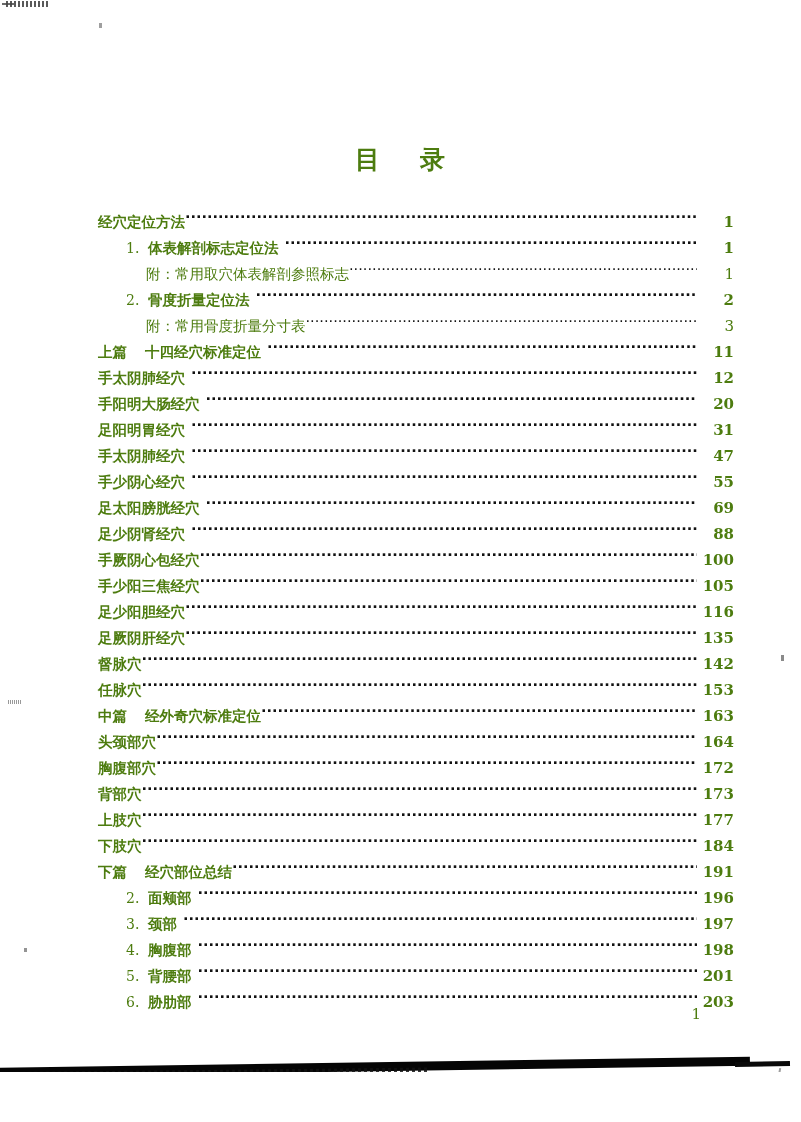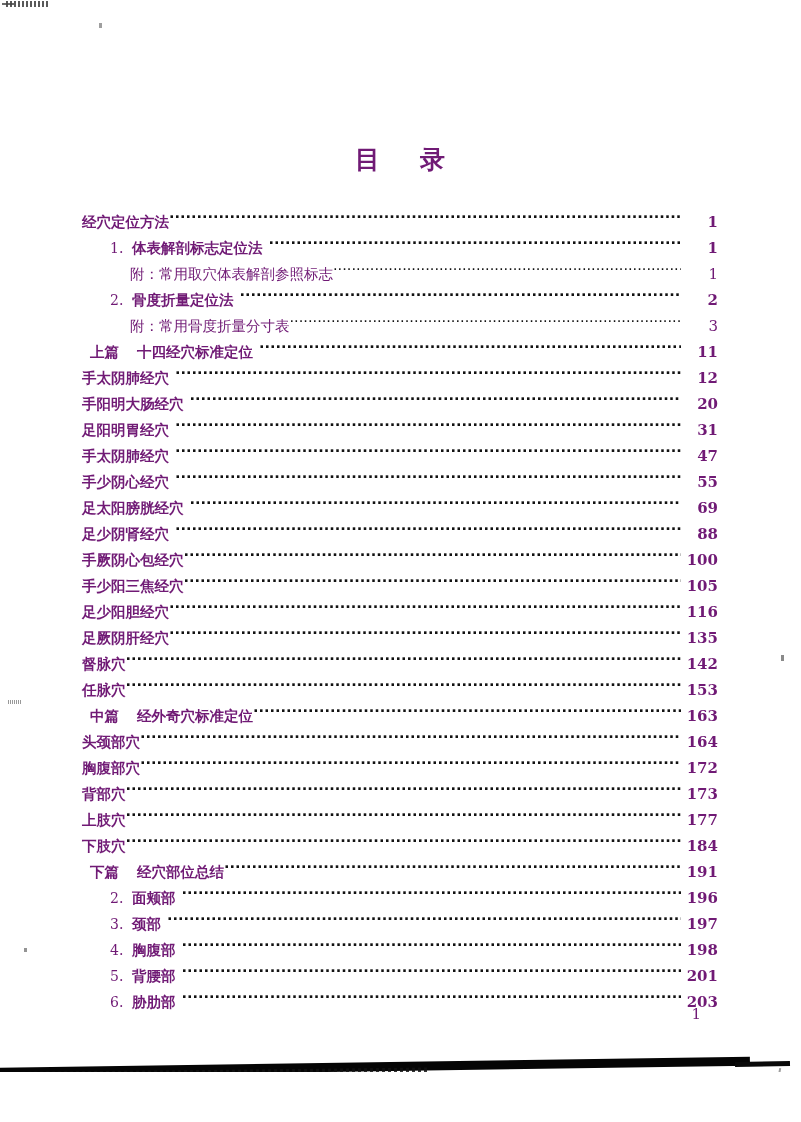--- a/index.html
+++ b/index.html
@@ -8,21 +8,21 @@
     padding: 0;
     background: #ffffff;
   }
   #page {
     position: relative;
     width: 801px;
     height: 1072px;
     background: #ffffff;
     overflow: hidden;
     font-family: "DejaVu Sans", "Liberation Sans", sans-serif;
-    color: #701a75;
+    color: #4d7c0f;
   }
 
   
   .artifact {
     position: absolute;
     background: #2a2a2a;
     pointer-events: none;
   }
   #scan-corner-mark {
     left: 6px;  top: 1px;
@@ -91,21 +91,21 @@
     text-align: center;
     font-size: 25px;
     font-weight: bold;
     letter-spacing: 1px;
     white-space: pre;
   }
 
   
   #toc-list {
     position: absolute;
-    left: 82px;
+    left: 98px;
     top: 212px;
     width: 636px;
   }
   .toc-row {
     display: flex;
     align-items: baseline;
     height: 26px;
     font-size: 14.5px;
     white-space: nowrap;
   }
@@ -131,21 +131,21 @@
     white-space: nowrap;
   }
   .toc-page {
     flex: 0 0 34px;
     text-align: right;
     font-size: 15px;
     font-family: "DejaVu Serif", "Liberation Serif", serif;
   }
 
   
-  .lvl-part   { font-weight: bold; margin-left: 8px; }
+  .lvl-part   { font-weight: bold; margin-left: 0px; }
   .lvl-part .toc-label .part-name { margin-left: 18px; }
   .lvl-top    { font-weight: bold; margin-left: 0px; }
   .lvl-num    { margin-left: 28px; font-weight: bold; }
   .lvl-num .num {
     display: inline-block;
     width: 22px;
     font-weight: normal;
     font-family: "DejaVu Serif", "Liberation Serif", serif;
     font-size: 14px;
   }

